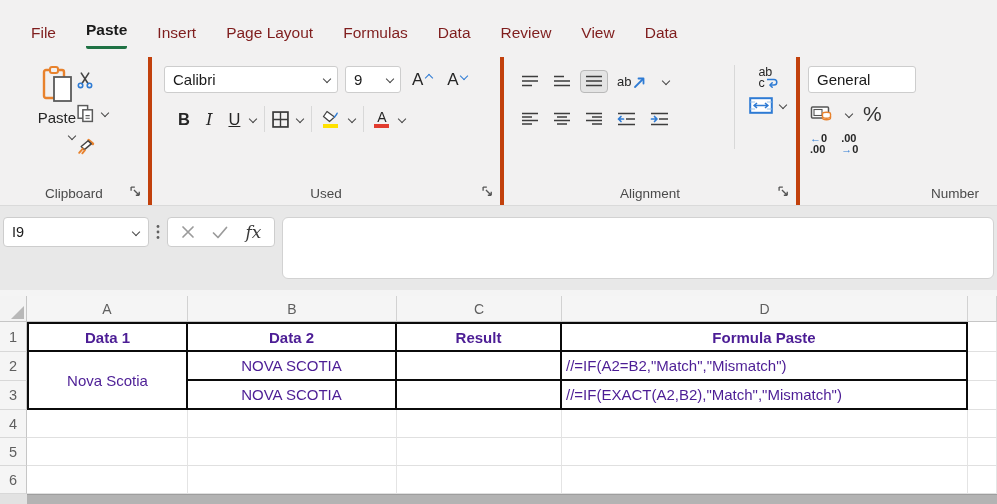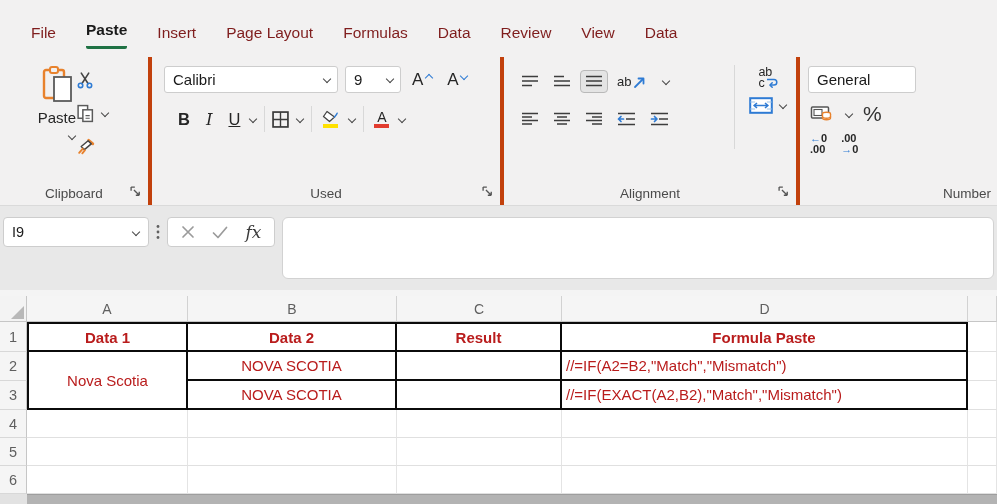--- a/index.html
+++ b/index.html
@@ -82,21 +82,21 @@
   .finput{flex:1;height:62px;background:#fff;border:1px solid #d2d2d2;border-radius:6px;margin-left:7px;font-size:14.5px;padding:5px 8px;color:#1a1a1a}
   .gapstrip{height:6px;background:#f4f4f4}
 
   
   .sheet{flex:1;display:grid;grid-template-columns:27px 161px 209px 165px 406px 1fr;
          grid-template-rows:26px 30px 29px 29px 28px 28px 28px 1fr;background:#fff;position:relative}
   .hcell{background:#f5f5f5;color:#5f5f5f;font-size:14px;display:flex;align-items:center;justify-content:center;border-right:1px solid #d2d2d2;border-bottom:1px solid #c6c6c6}
   .corner{background:#f3f3f3;border-right:1px solid #c6c6c6;border-bottom:1px solid #c6c6c6;position:relative}
   .corner::after{content:"";position:absolute;right:2px;bottom:2px;border-style:solid;border-width:0 0 13px 13px;border-color:transparent transparent #b8b8b8 transparent}
   .rhead{background:#f5f5f5;color:#5f5f5f;font-size:14.5px;display:flex;align-items:center;justify-content:center;border-right:1px solid #c6c6c6;border-bottom:1px solid #d8d8d8}
-  .cell{background:#fff;font-size:15px;display:flex;align-items:center;justify-content:center;color:#b91c1c;overflow:hidden;white-space:nowrap}
+  .cell{background:#fff;font-size:15px;display:flex;align-items:center;justify-content:center;color:#4c1d95;overflow:hidden;white-space:nowrap}
   .cell.hdr{font-weight:700}
   .cell.left{justify-content:flex-start;padding-left:4px}
   .bc{border-right:2px solid #0b0b0b;border-bottom:2px solid #0b0b0b}
   .bl{border-left:2px solid #0b0b0b}
   .bt{border-top:2px solid #0b0b0b}
   .ec{background:#fff;border-right:1px solid #e4e4e4;border-bottom:1px solid #e0e0e0}
   .bottombar{grid-row:8;grid-column:2/7;background:#b3b3b3;border-top:1px solid #9e9e9e}
   .bottomstub{grid-row:8;grid-column:1;background:#e2e2e2}
   svg{display:block}
 </style>
@@ -327,21 +327,21 @@
       <div class="nrow" style="gap:14px;margin-top:7px">
         <span class="decbtn">
           <span><span class="b">←</span><span>0</span></span>
           <span>.00</span>
         </span>
         <span class="decbtn">
           <span>.00</span>
           <span><span class="b">→</span><span>0</span></span>
         </span>
       </div>
-      <div class="glabel" style="text-align:right;padding-right:6px">Number</div>
+      <div class="glabel" style="text-align:right;padding-right:18px">Number</div>
     </div>
   </div>
 
   <div class="fstrip">
     <div class="namebox">
       <span>I9</span>
       <i class="chev"></i>
     </div>
     <div class="dots">
       <svg width="4" height="16" viewBox="0 0 4 16">

